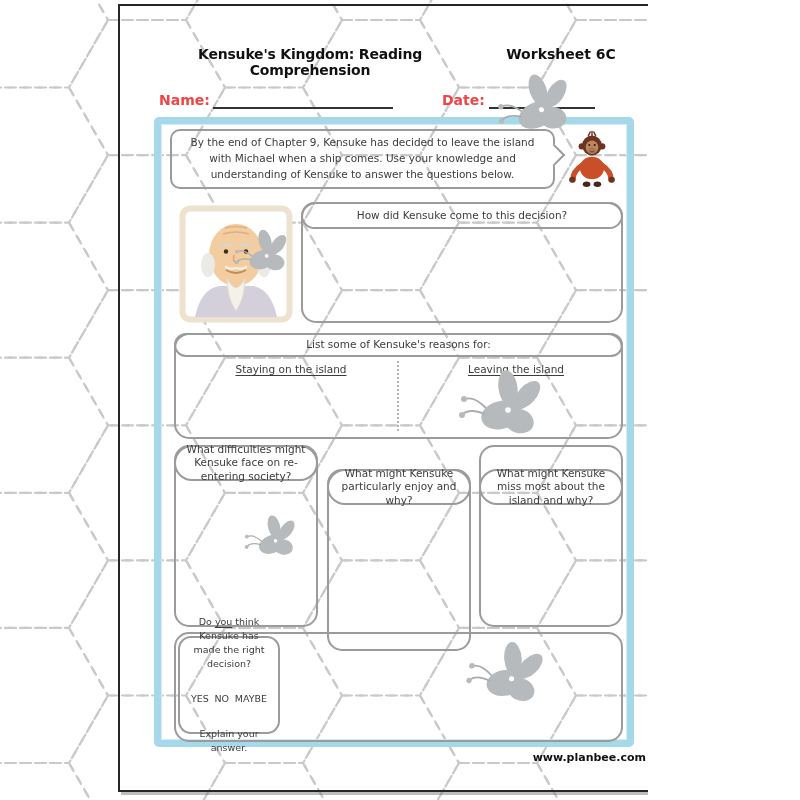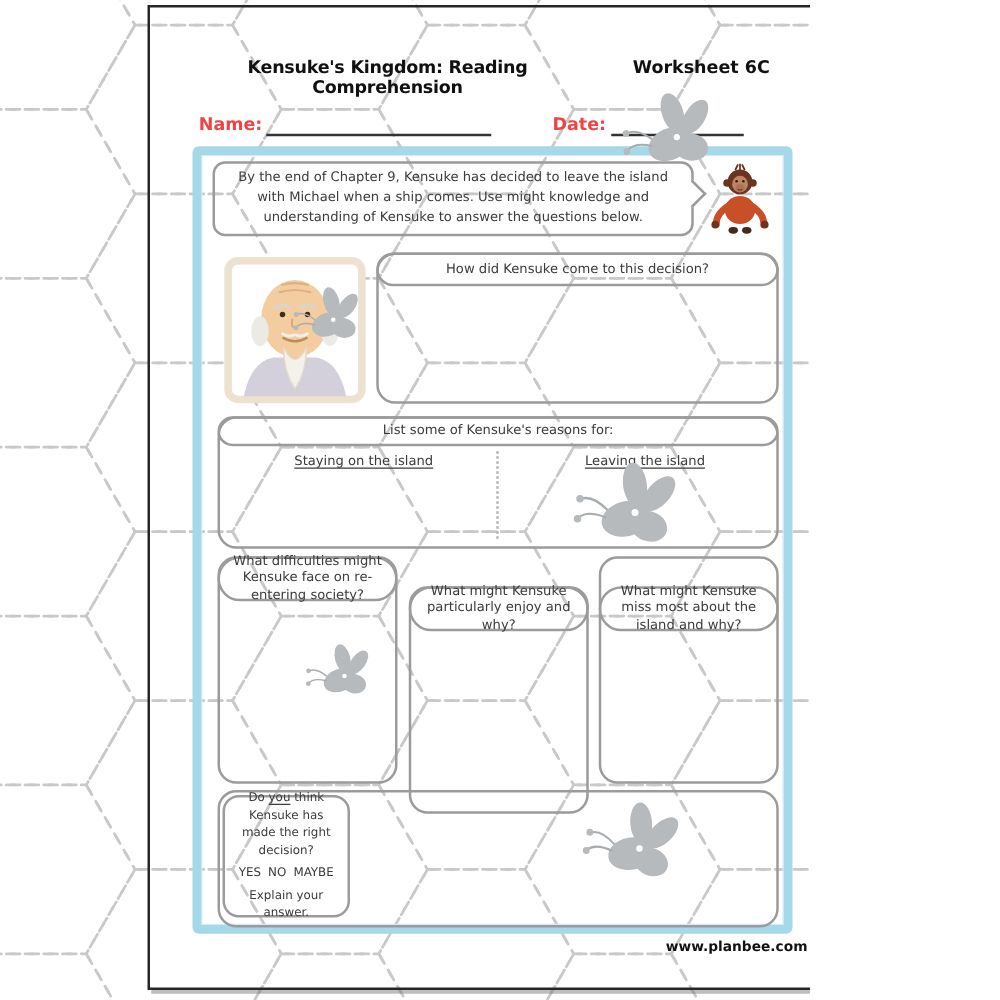--- a/index.html
+++ b/index.html
@@ -35,21 +35,21 @@
         display:flex;align-items:center;justify-content:center;text-align:center;
         font-size:10.5px;line-height:1.3;color:#3b3b3b;padding:0 10px;box-sizing:border-box;}
 
   .portrait{position:absolute;left:59px;top:199px;width:114px;height:118px;}
 
   .collabel{position:absolute;font-size:10.5px;color:#3b3b3b;text-decoration:underline;
             text-underline-offset:2px;text-align:center;}
   .divider{position:absolute;border-left:2px dotted #b3b3b3;width:0;}
 
   .promptbox{position:absolute;border:2px solid #9b9b9b;border-radius:13px;
-             display:flex;flex-direction:column;justify-content:center;gap:6px;
+             display:flex;flex-direction:column;justify-content:center;gap:23px;
              text-align:center;font-size:9.5px;color:#3b3b3b;padding:4px 5px;box-sizing:border-box;}
   .promptbox .q{margin:0;line-height:1.45;}
   .options{display:flex;justify-content:space-between;padding:0 6px;font-size:9.5px;}
   .u{text-decoration:underline;text-underline-offset:2px;}
 
   .fly{position:absolute;z-index:3;}
   .footer-copy{position:absolute;left:52px;top:745px;font-weight:800;font-size:11px;color:#111;}
   .footer-site{position:absolute;right:30px;top:745px;font-weight:800;font-size:11px;color:#111;}
 </style>
 </head>
@@ -200,21 +200,21 @@
     <div class="wsno">Worksheet 6C</div>
 
     <div class="fieldlabel" style="left:39px;top:86px;">Name:</div>
     <div class="fieldline" style="left:93px;top:101px;width:180px;"></div>
     <div class="fieldlabel" style="left:322px;top:86px;">Date:</div>
     <div class="fieldline" style="left:369px;top:101px;width:106px;"></div>
 
     <div class="blueframe"></div>
 
     <div class="bubble">
-      <p>By the end of Chapter 9, Kensuke has decided to leave the island with Michael when a ship comes. Use might knowledge and understanding of Kensuke to answer the questions below.</p>
+      <p>By the end of Chapter 9, Kensuke has decided to leave the island with Michael when a ship comes. Use your knowledge and understanding of Kensuke to answer the questions below.</p>
       <div class="bubble-tail"></div>
     </div>
     <svg class="fly" style="left:445px;top:124px;width:54px;height:58px;z-index:2;">
         <use href="#orangutan"></use>
       </svg>
 
     <svg class="portrait">
         <use href="#oldman"></use>
       </svg>
 

